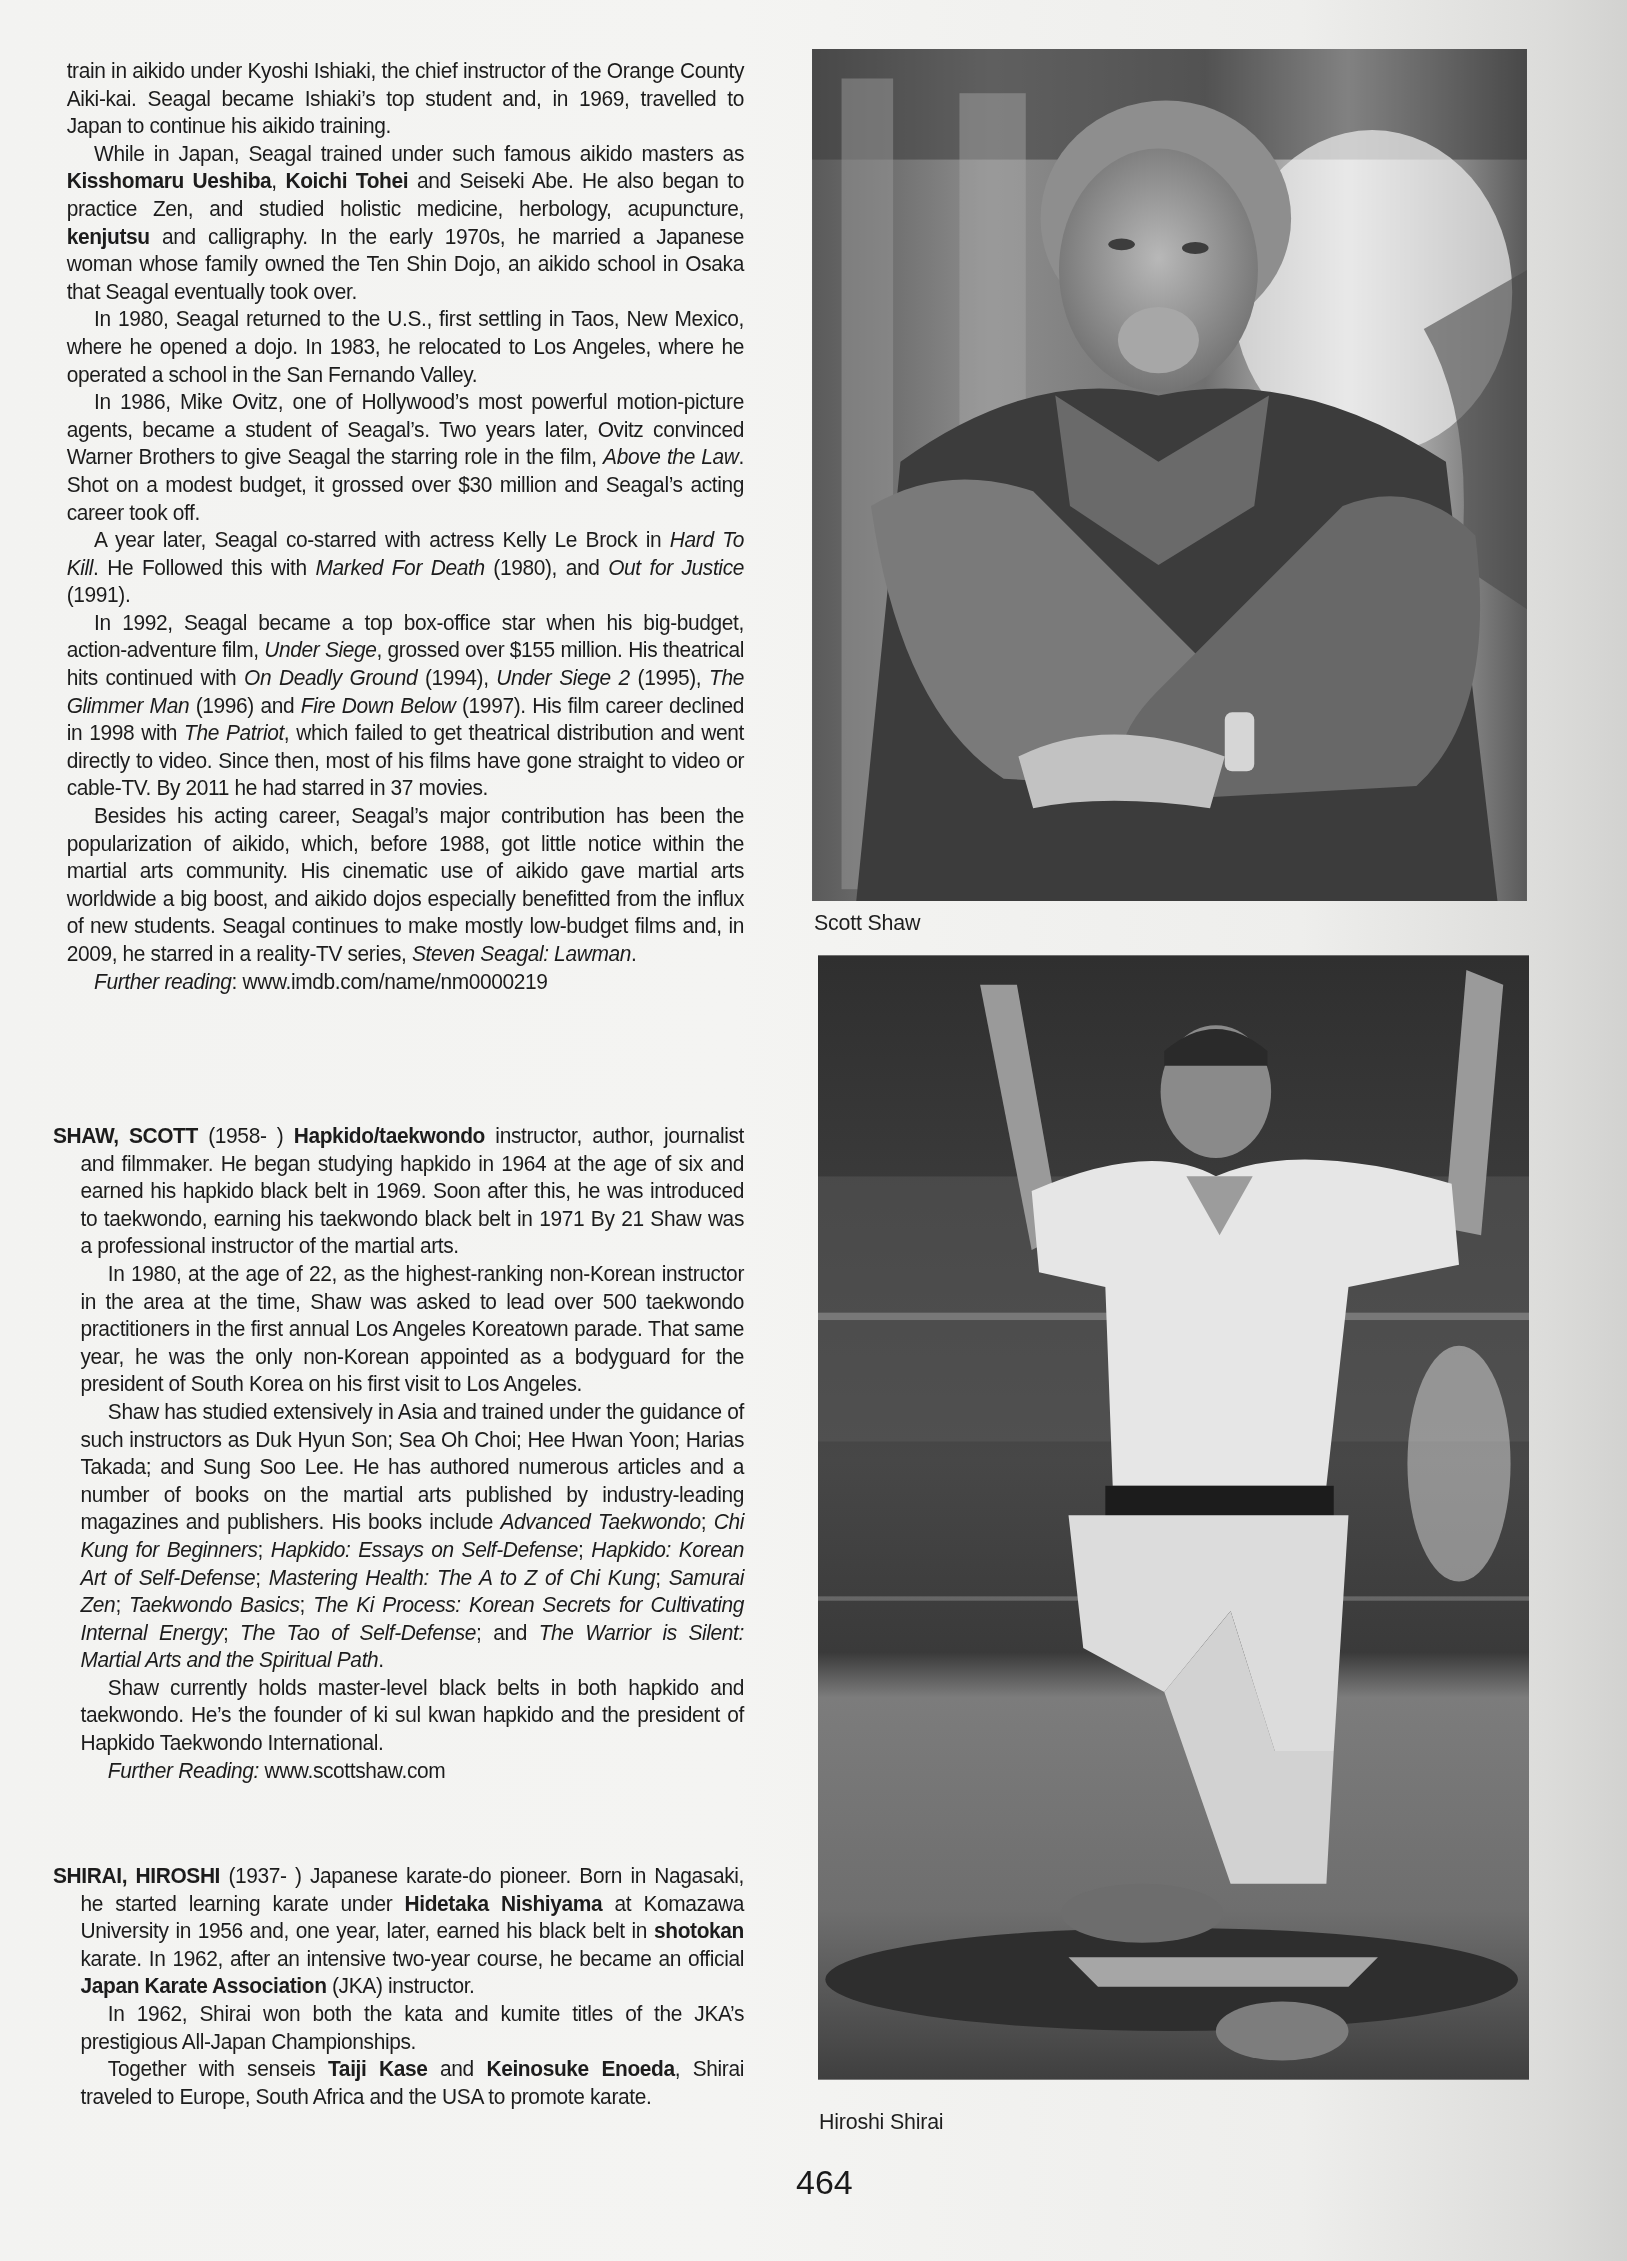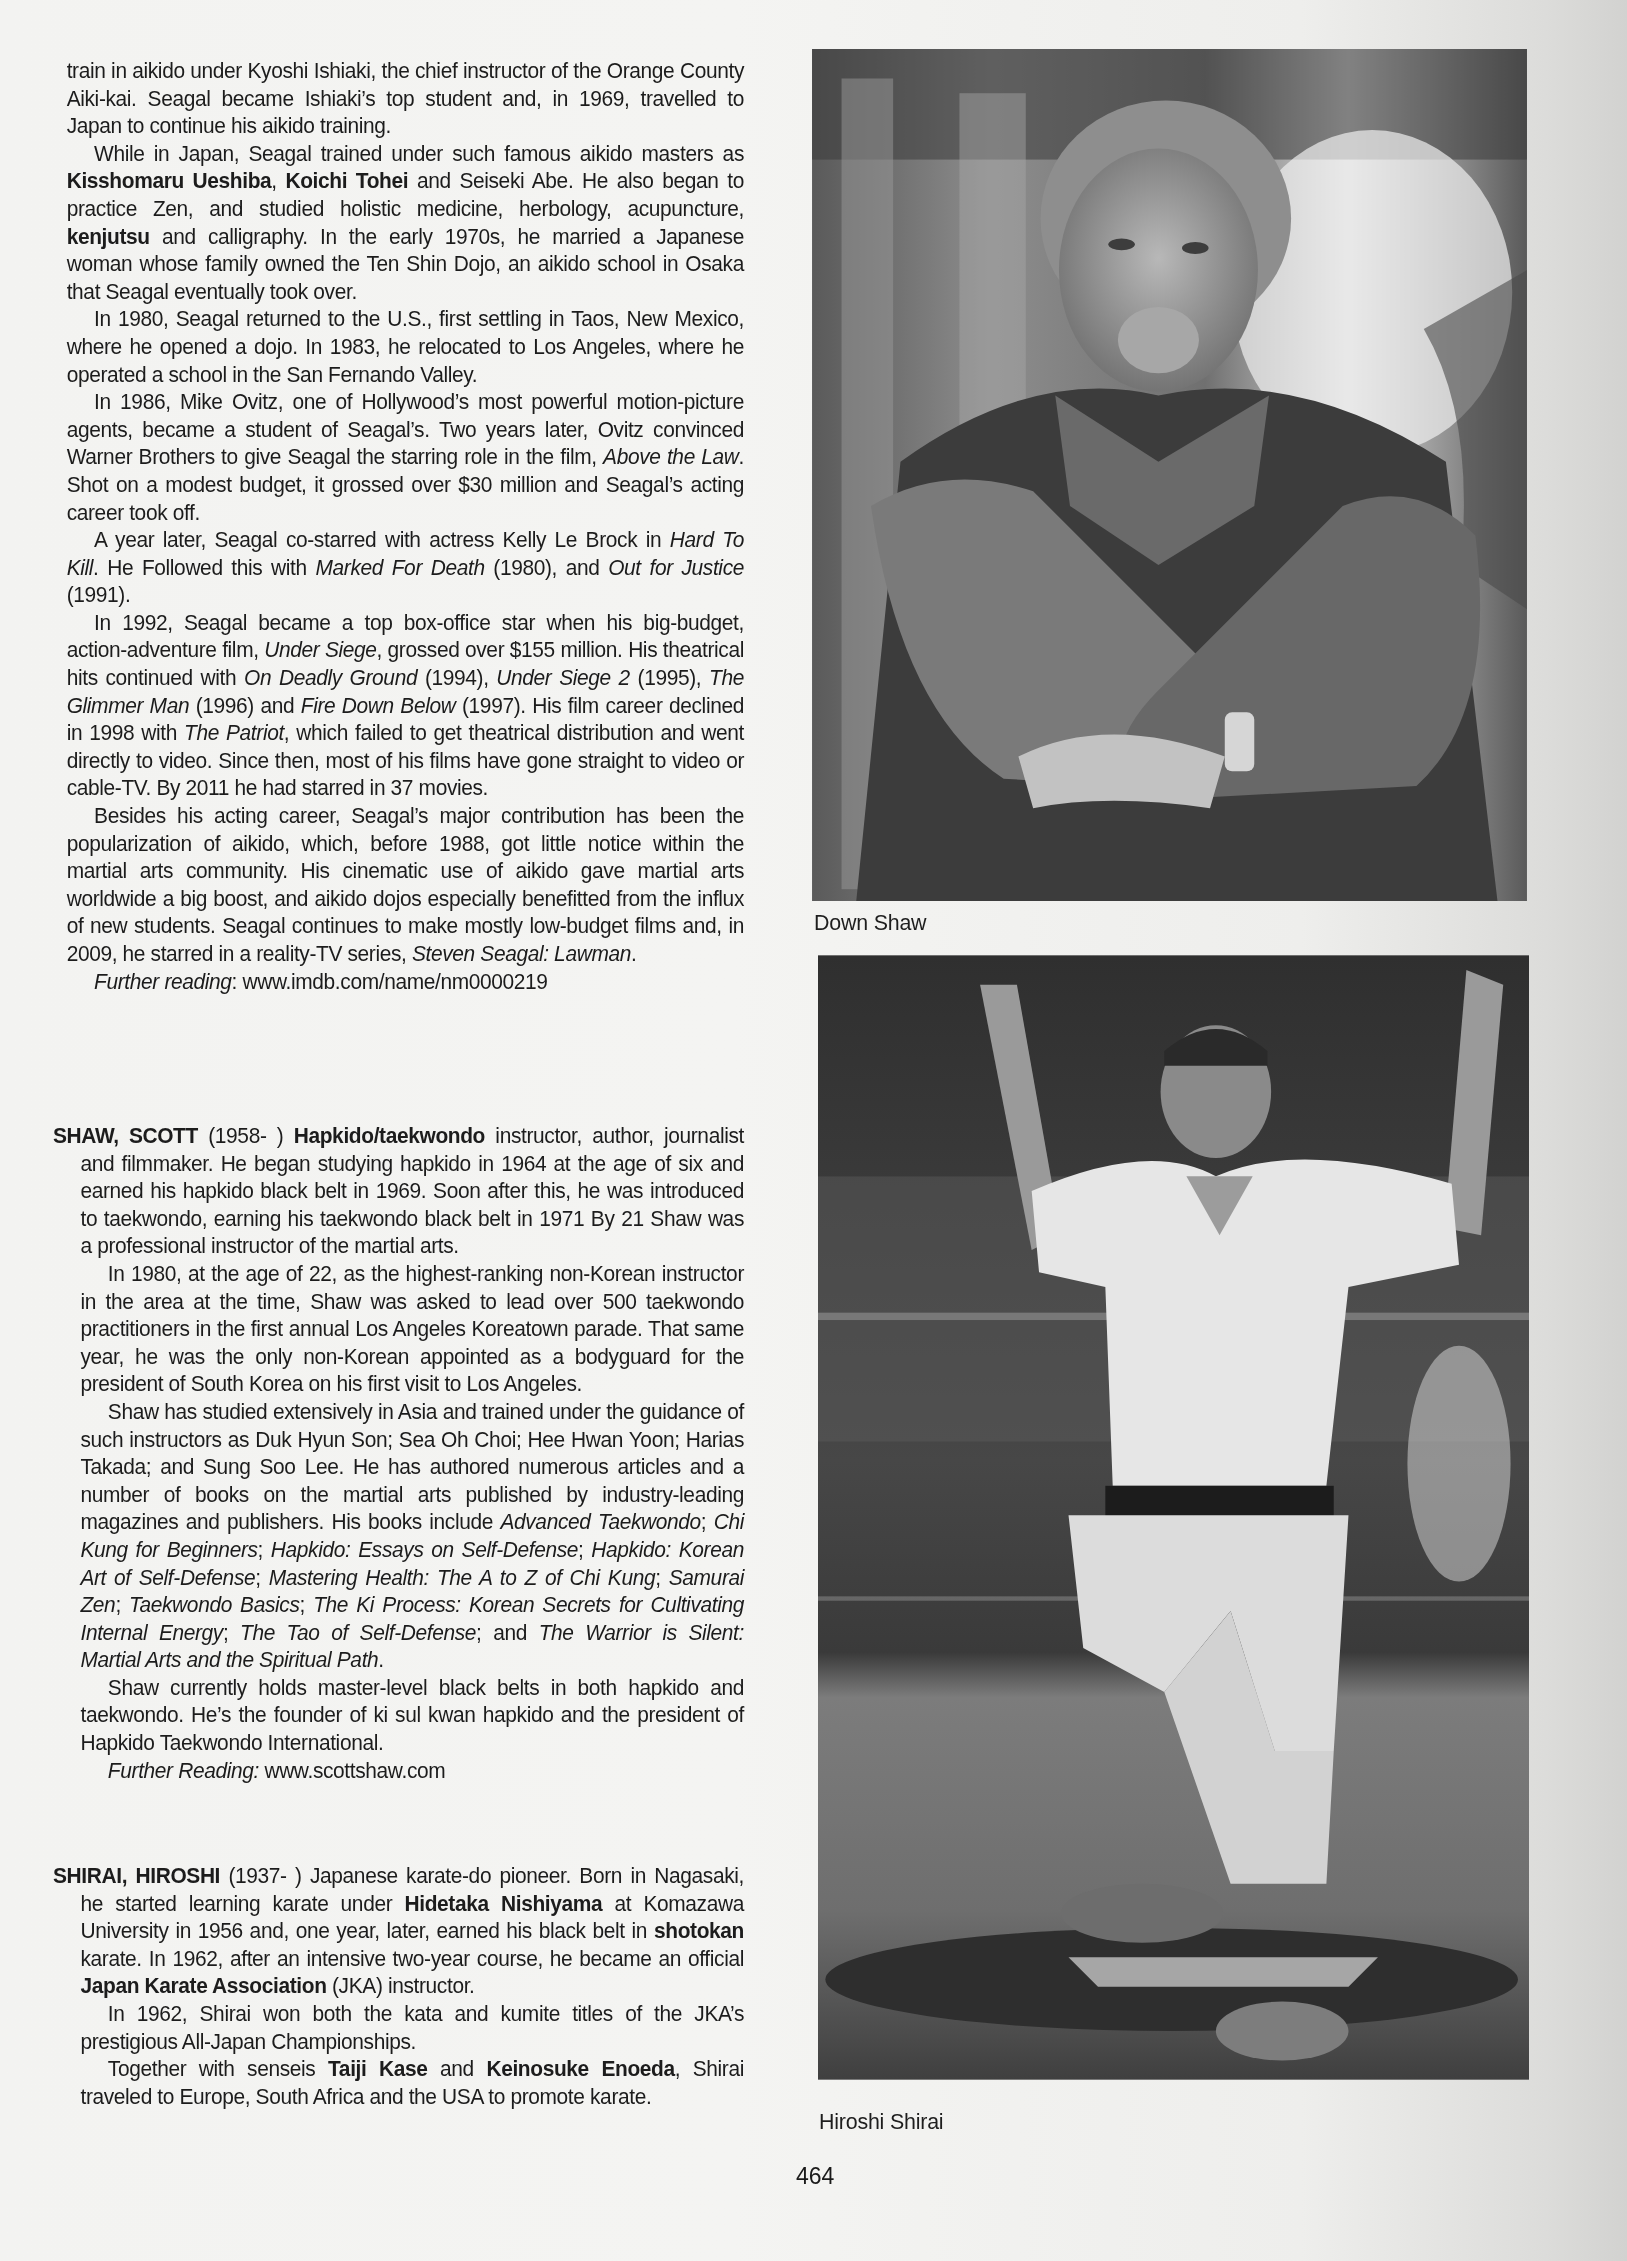--- a/index.html
+++ b/index.html
@@ -27,21 +27,21 @@
     .i { font-style: italic; }
     .photo {
       position: absolute; overflow: hidden;
     }
     .caption {
       position: absolute; font-size: 21.4px; color: #1e1e1e;
       letter-spacing: -0.2px;
     }
     .page-number {
       position: absolute; left: 796px; top: 2163px;
-      font-size: 23px; color: #1a1a1a;
+      font-size: 34px; color: #1a1a1a;
     }
   </style>
 </head>
 <body>
 
 <div class="col" style="top:57px;">
   <div class="cont">
       <p class="first"><span>train in aikido under Kyoshi Ishiaki, the chief instructor of the Orange County Aiki-kai. Seagal became Ishiaki’s top student and, in 1969, travelled to Japan to continue his aikido training.</span></p>
       <p><span>While in Japan, Seagal trained under such famous aikido masters as </span><span class="b">Kisshomaru Ueshiba</span><span>, </span><span class="b">Koichi Tohei</span><span> and Seiseki Abe. He also began to practice Zen, and studied holistic medicine, herbology, acupuncture, </span><span class="b">kenjutsu</span><span> and calligraphy. In the early 1970s, he married a Japanese woman whose family owned the Ten Shin Dojo, an aikido school in Osaka that Seagal eventually took over.</span></p>
       <p><span>In 1980, Seagal returned to the U.S., first settling in Taos, New Mexico, where he opened a dojo. In 1983, he relocated to Los Angeles, where he operated a school in the San Fernando Valley.</span></p>
@@ -106,21 +106,21 @@
 
     <path d="M120 560 Q300 430 470 470 Q660 430 860 560 L930 1156 L60 1156 Z" fill="#3c3c3c"></path>
     <path d="M330 470 L470 560 L620 470 L600 620 L470 700 L350 620 Z" fill="#6a6a6a"></path>
 
     <path d="M80 620 Q180 560 300 600 L560 860 Q640 930 600 1010 L260 990 Q120 900 80 620 Z" fill="#7a7a7a"></path>
     <path d="M900 660 Q820 580 720 620 L470 870 Q380 960 450 1020 L820 1000 Q930 900 900 660 Z" fill="#686868"></path>
     <path d="M280 960 Q400 900 560 960 L540 1030 Q400 1010 300 1030 Z" fill="#c2c2c2"></path>
     <rect x="560" y="900" width="40" height="80" rx="10" fill="#d6d6d6"></rect>
   </svg>
 </div>
-<div class="caption" style="left:814px; top:911px;">Down Shaw</div>
+<div class="caption" style="left:814px; top:911px;">Scott Shaw</div>
 
 <div class="photo" style="left:818px; top:955px; width:711px; height:1125px;">
   <svg width="711" height="1125" viewBox="0 0 965 1526">
     <defs>
       <linearGradient id="bg2" x1="0" y1="0" x2="0" y2="1">
         <stop offset="0" stop-color="#2f2f2f"></stop>
         <stop offset="0.45" stop-color="#474747"></stop>
         <stop offset="0.62" stop-color="#3a3a3a"></stop>
         <stop offset="0.66" stop-color="#7c7c7c"></stop>
         <stop offset="0.85" stop-color="#6e6e6e"></stop>

